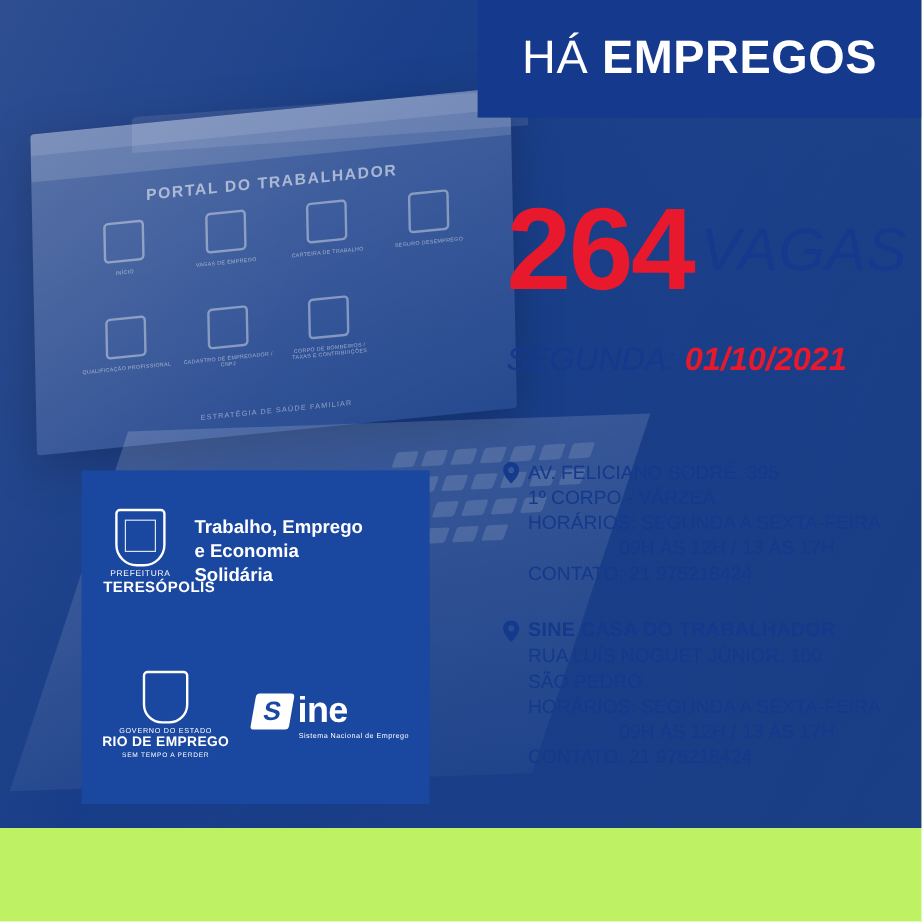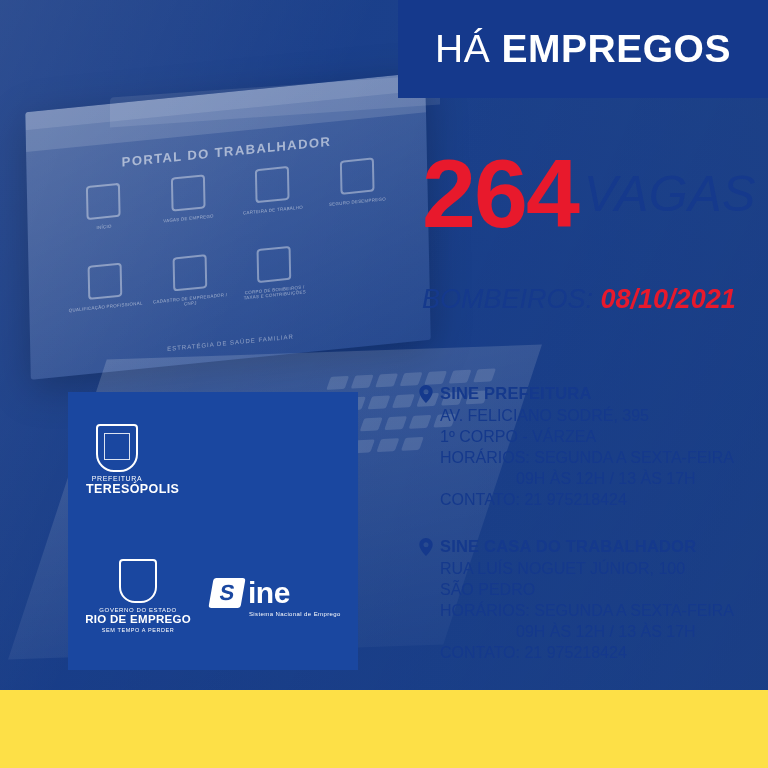--- a/index.html
+++ b/index.html
@@ -8,21 +8,21 @@
     background: #ffffff;
   }
   body {
     font-family: "Liberation Sans", sans-serif;
   }
   #poster {
     position: relative;
     width: 768px;
     height: 768px;
     overflow: hidden;
-    background: #fde047;
+    background: #bef264;
   }
 
   
   .photo {
     position: absolute;
     left: 0;
     top: 0;
     width: 768px;
     height: 690px;
     background:
@@ -162,21 +162,21 @@
     position: absolute;
     left: 398px;
     top: 98px;
     width: 370px;
     height: 592px;
     color: #15398c;
   }
   .big-number-row {
     position: absolute;
     left: 24px;
-    top: 52px;
+    top: 66px;
     display: flex;
     align-items: center;
   }
   .big-number {
     color: #e8192c;
     font-weight: bold;
     font-size: 97px;
     line-height: 0.9;
     letter-spacing: -2px;
   }
@@ -447,31 +447,30 @@
   </div>
 
   <div class="right-col">
 
     <div class="big-number-row">
       <span class="big-number">264</span>
       <span class="vagas">VAGAS</span>
     </div>
 
     <div class="validade">
-      <span>BOMBEIROS:</span>
-      <span class="date">08/10/2021</span>
+      <span>SEGUNDA:</span>
+      <span class="date">01/10/2021</span>
     </div>
 
     <div class="locations">
 
       <div class="loc">
         <svg class="pin" viewBox="0 0 16 20">
           <path d="M8 0C3.9 0 .6 3.3.6 7.4.6 12.9 8 20 8 20s7.4-7.1 7.4-12.6C15.4 3.3 12.1 0 8 0zm0 10.2a2.8 2.8 0 1 1 0-5.6 2.8 2.8 0 0 1 0 5.6z" fill="#15398c"></path>
         </svg>
-        <div class="loc-title">SINE PREFEITURA</div>
         <div class="loc-line">AV. FELICIANO SODRÉ, 395</div>
         <div class="loc-line">1º CORPO - VÁRZEA</div>
         <div class="loc-line">HORÁRIOS: SEGUNDA A SEXTA-FEIRA</div>
         <div class="loc-line indent">09H ÀS 12H / 13 ÀS 17H</div>
         <div class="loc-line">CONTATO: 21 975218424</div>
       </div>
 
       <div class="loc">
         <svg class="pin" viewBox="0 0 16 20">
           <path d="M8 0C3.9 0 .6 3.3.6 7.4.6 12.9 8 20 8 20s7.4-7.1 7.4-12.6C15.4 3.3 12.1 0 8 0zm0 10.2a2.8 2.8 0 1 1 0-5.6 2.8 2.8 0 0 1 0 5.6z" fill="#15398c"></path>
@@ -487,20 +486,23 @@
     </div>
   </div>
 
   <div class="logo-card">
     <div class="logo-top">
       <div class="brasao">
         <div class="brasao-shield"></div>
         <div class="brasao-l1">PREFEITURA</div>
         <div class="brasao-l2">TERESÓPOLIS</div>
       </div>
+      <div class="dept">Trabalho, Emprego
+e Economia
+Solidária</div>
     </div>
     <div class="logo-bottom">
       <div class="gov">
         <div class="gov-shield"></div>
         <div class="gov-l1">GOVERNO DO ESTADO</div>
         <div class="gov-l2">RIO DE EMPREGO</div>
         <div class="gov-l3">SEM TEMPO A PERDER</div>
       </div>
       <div class="sine">
         <div class="sine-main">

